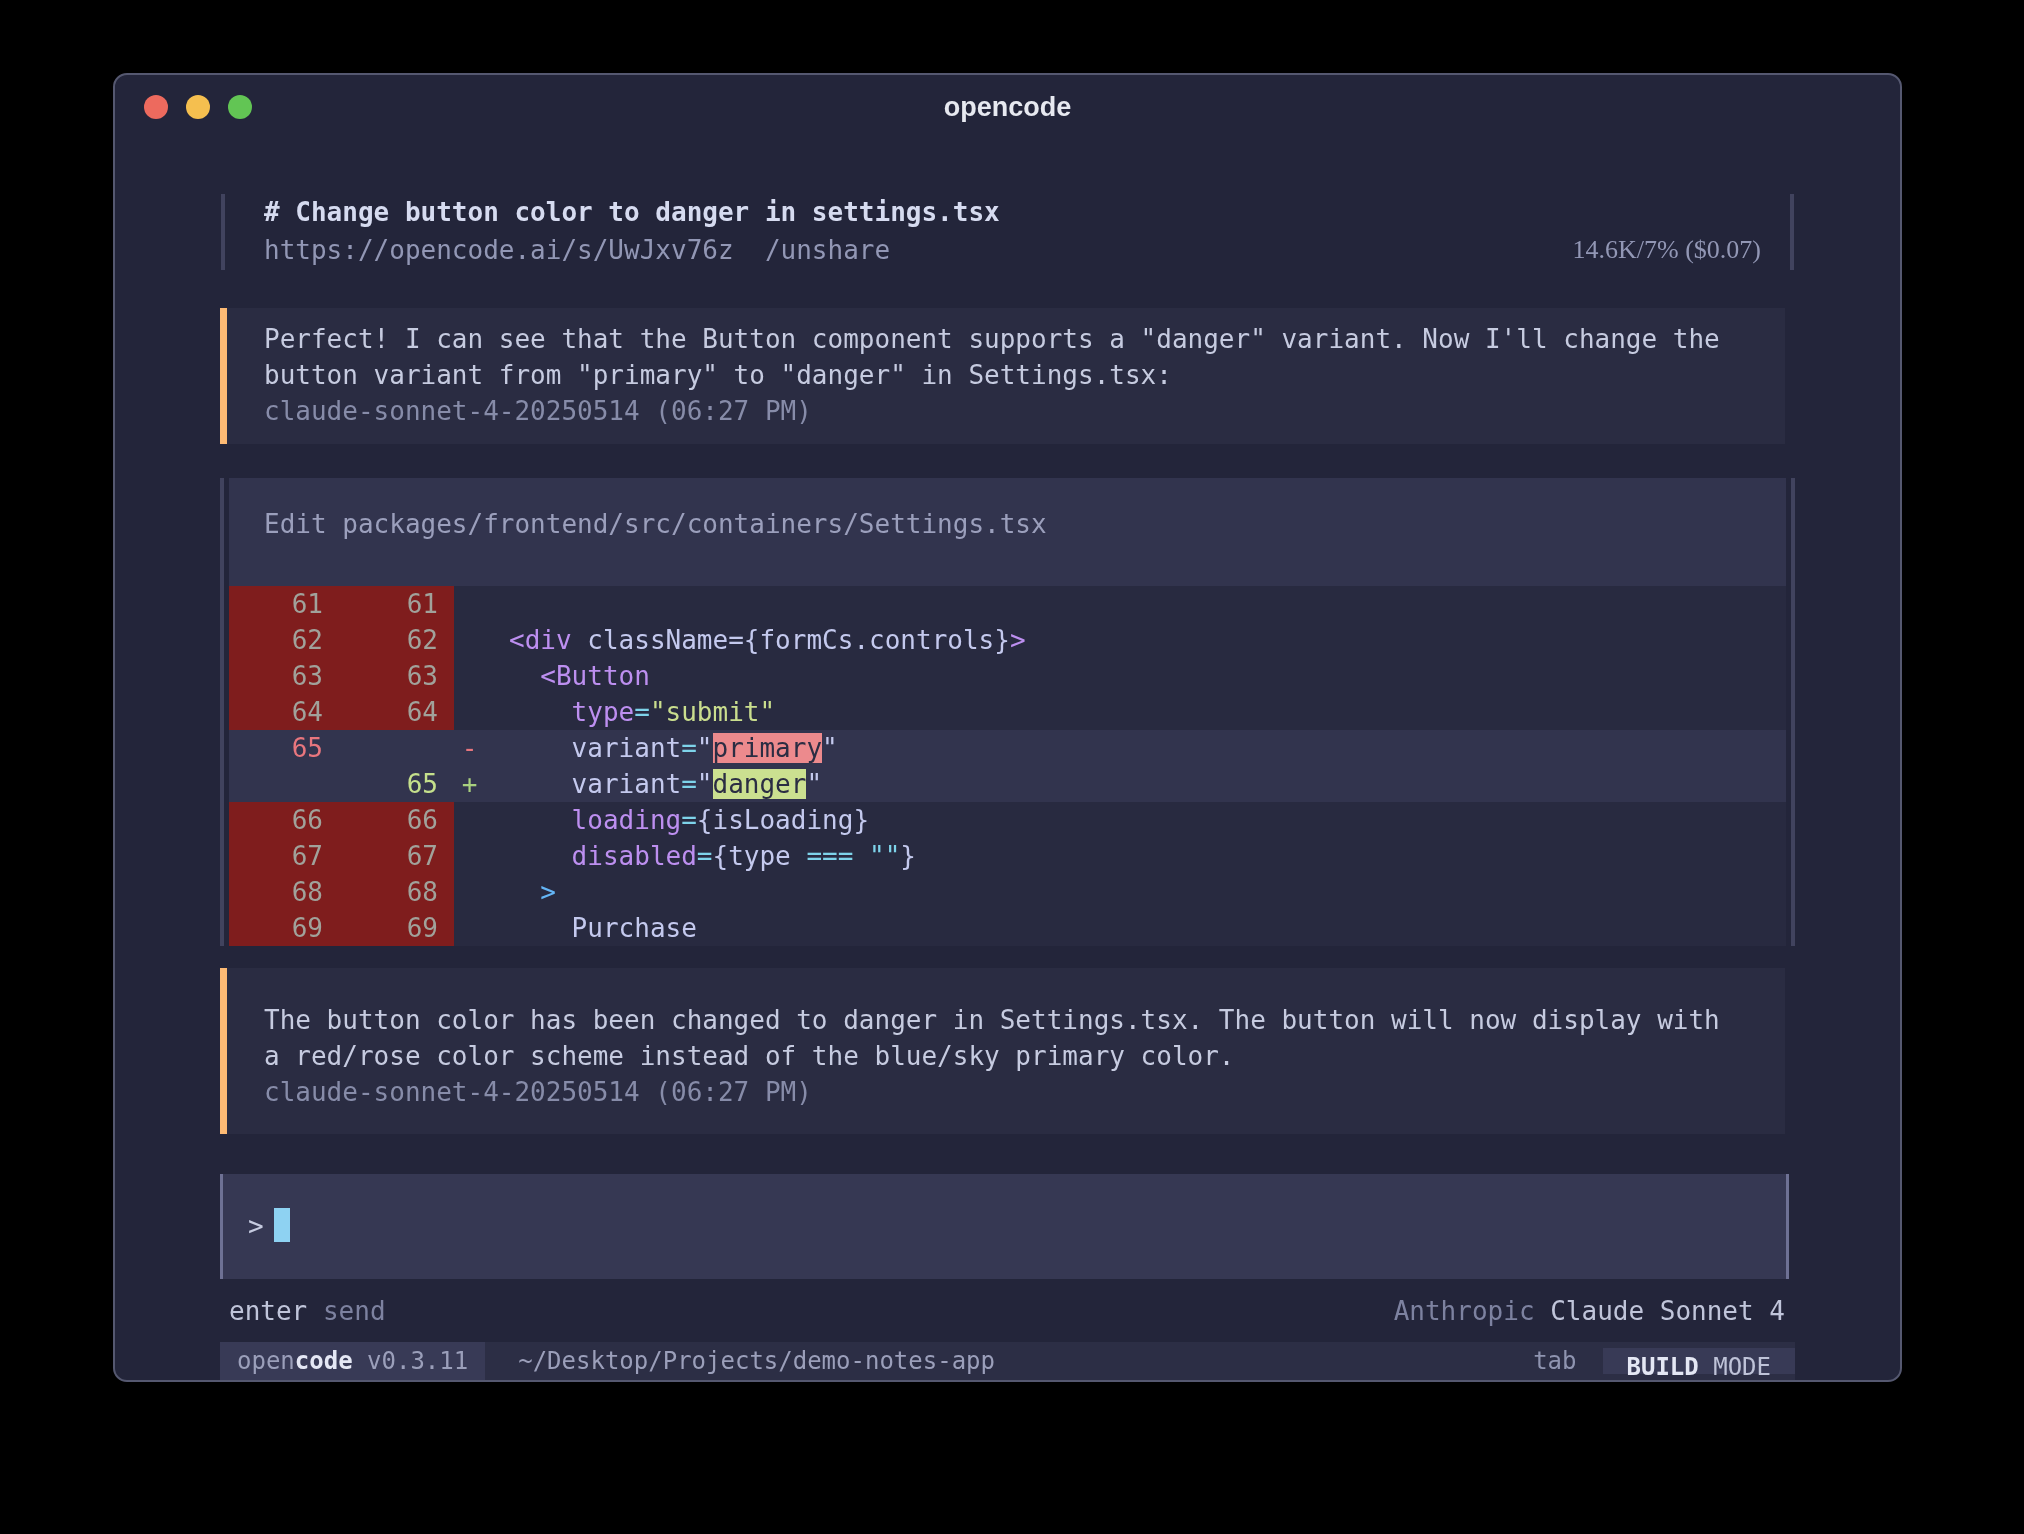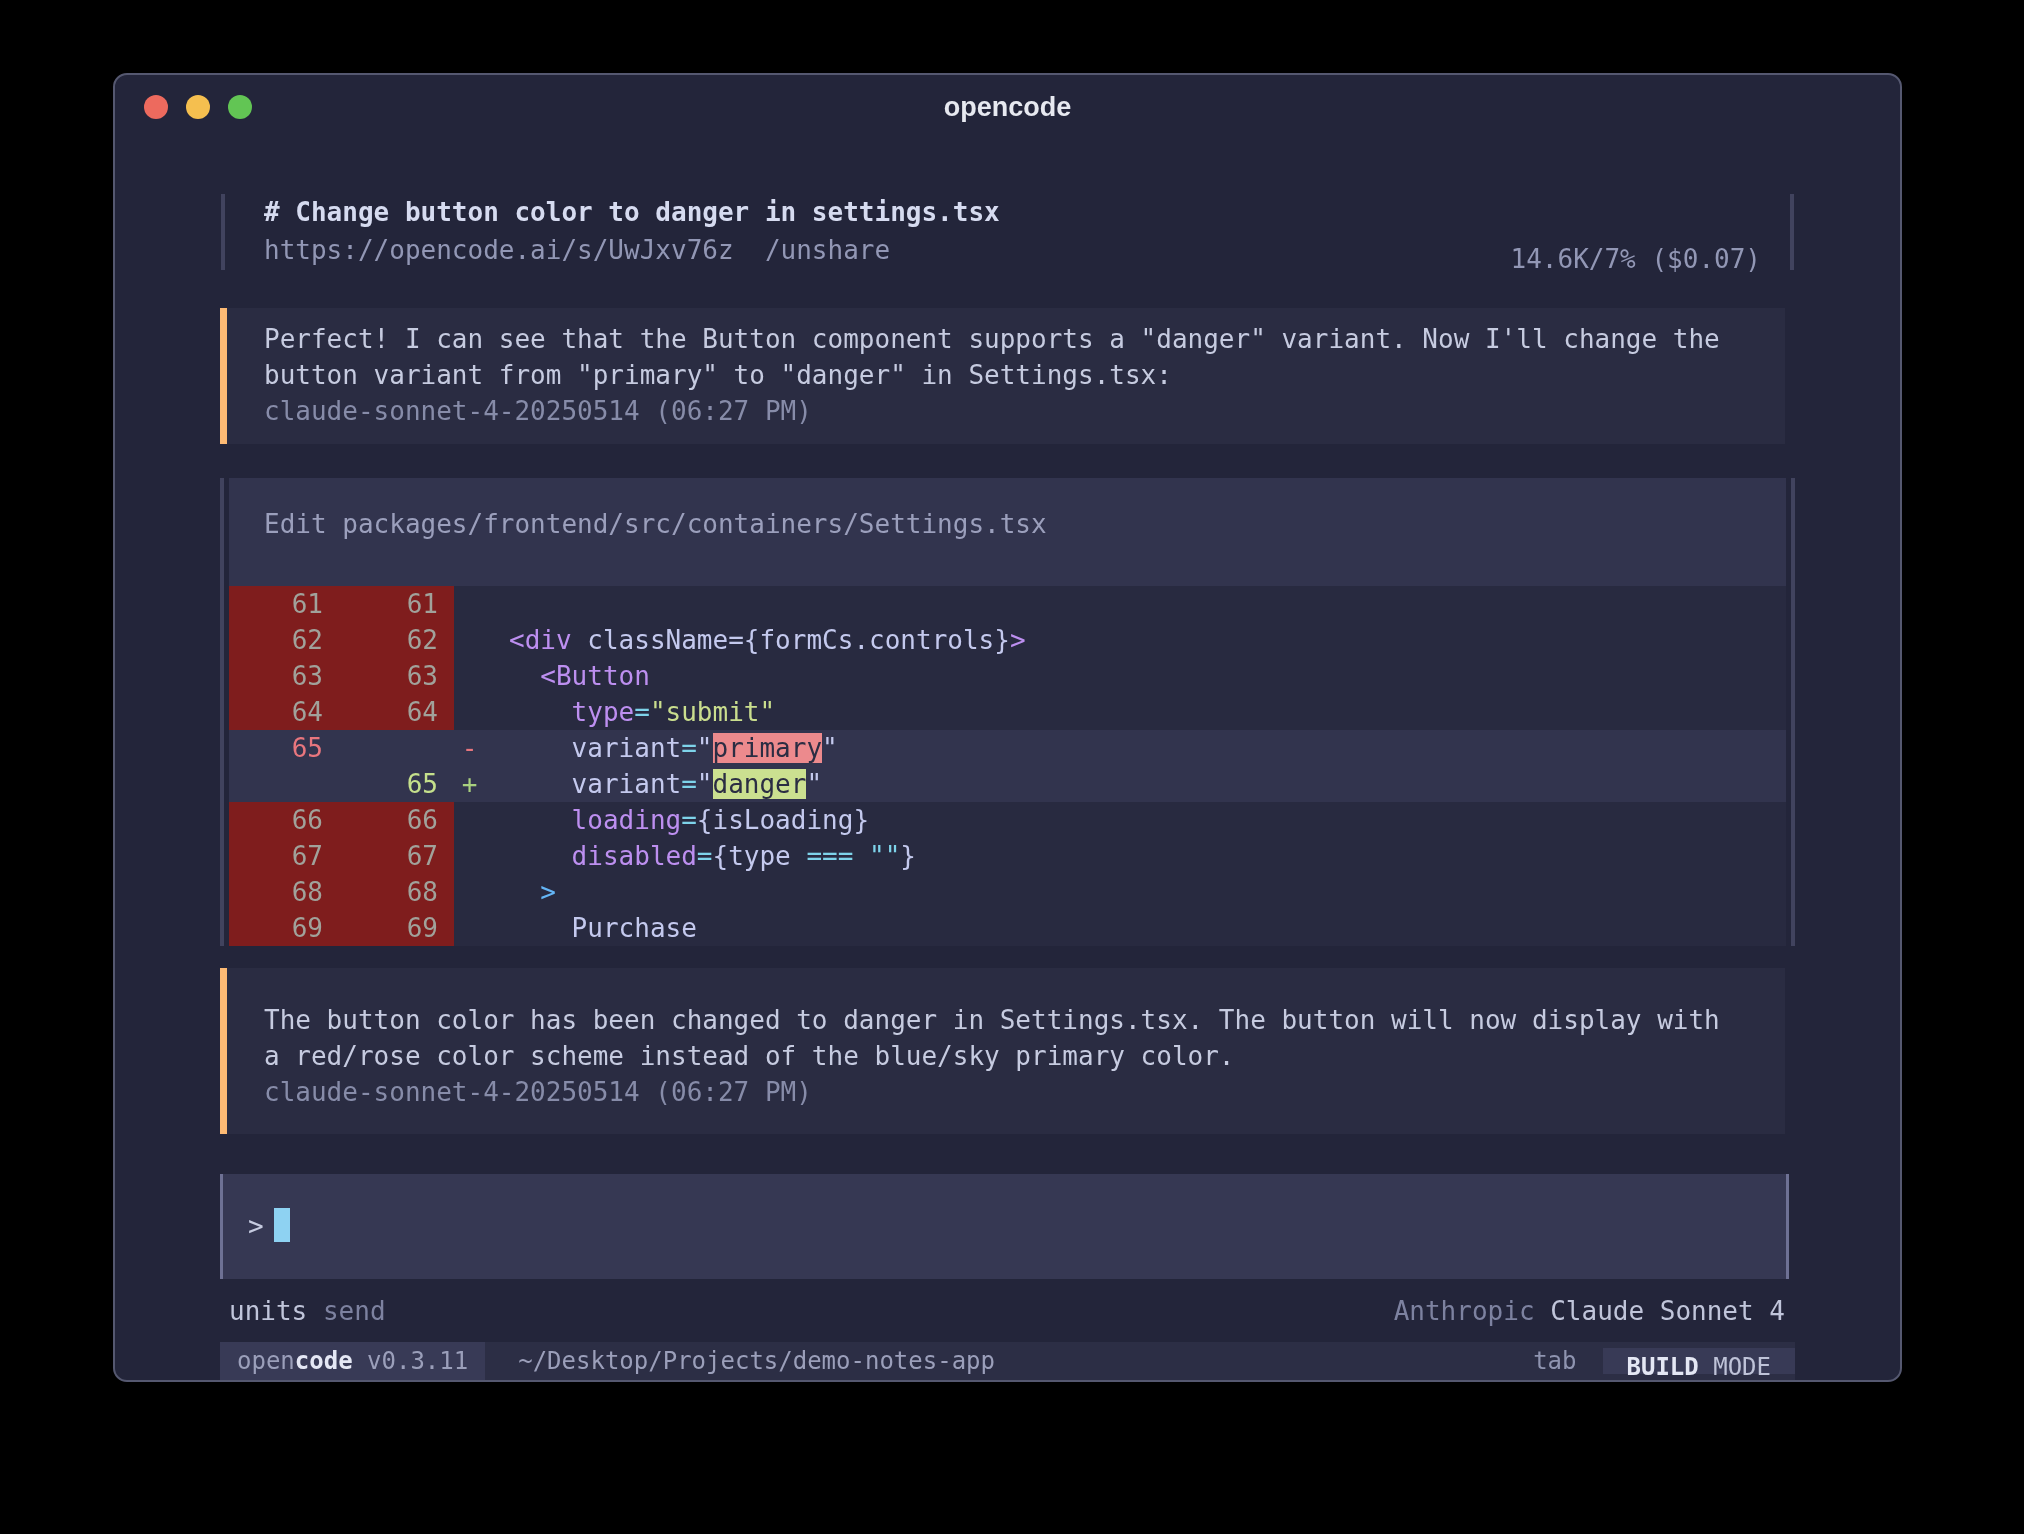--- a/index.html
+++ b/index.html
@@ -16,21 +16,21 @@
              font-size:27px;color:#e7e9f0;}
   .content{flex:1;display:flex;flex-direction:column;padding:0 105px;
            font-size:26px;line-height:36px;}
   
   .session-header{margin-top:53px;position:relative;padding:2px 44px;height:76px;box-sizing:content-box;}
   .session-header::before,.session-header::after{content:"";position:absolute;top:2px;bottom:2px;width:4px;background:#41435e;}
   .session-header::before{left:1px;} .session-header::after{right:1px;}
   .sh-title{font-weight:bold;color:#d6dbf0;height:38px;}
   .sh-sub{color:#9297b5;height:38px;position:relative;}
   .sh-sub .unshare{margin-left:2ch;}
-  .sh-sub .tokens{position:absolute;right:-10px;top:9px;}
+  .sh-sub .tokens{position:absolute;right:-10px;top:0;font-family:Liberation Serif, serif;}
   
   .msg{background:#2a2c42;border-left:7px solid #fdba74;margin:36px 10px 0 0;
        padding:13px 20px 15px 37px;color:#c6cbe0;}
   .msg-text{white-space:pre-wrap;}
   .msg .meta{color:#878ca9;}
   .msg.msg2{margin-top:22px;padding-top:34px;padding-bottom:24px;}
   
   .edit-panel{background:#32344e;margin:34px 9px 0;position:relative;}
   .edit-panel::before,.edit-panel::after{content:"";position:absolute;top:0;bottom:0;width:4px;background:#41435e;}
   .edit-panel::before{left:-9px;} .edit-panel::after{right:-9px;}
@@ -191,21 +191,21 @@
 a red/rose color scheme instead of the blue/sky primary color.</div>
       <div class="meta">claude-sonnet-4-20250514 (06:27 PM)</div>
     </div>
 
     <div class="input-panel">
       <span>&gt;</span><span class="cursor"></span>
     </div>
 
     <div class="footer-row">
       <div>
-        <span class="fk">units</span><span class="gap1">send</span>
+        <span class="fk">enter</span><span class="gap1">send</span>
       </div>
       <div>
         <span>Anthropic</span><span class="fk gap1">Claude Sonnet 4</span>
       </div>
     </div>
 
     <div class="statusbar">
       <div class="sb-chip">
         <span>open</span><span class="sb-bold">code</span><span class="sb-ver">v0.3.11</span>
       </div>

